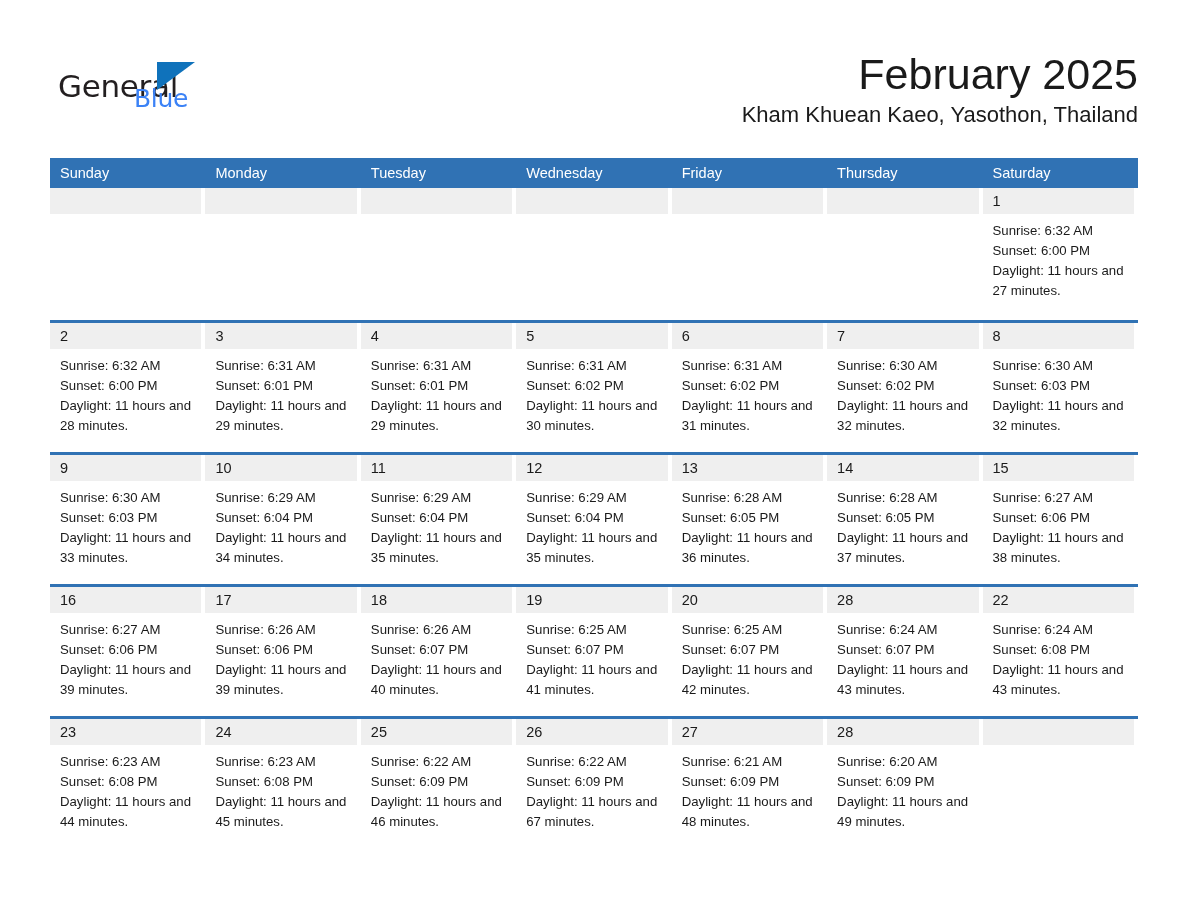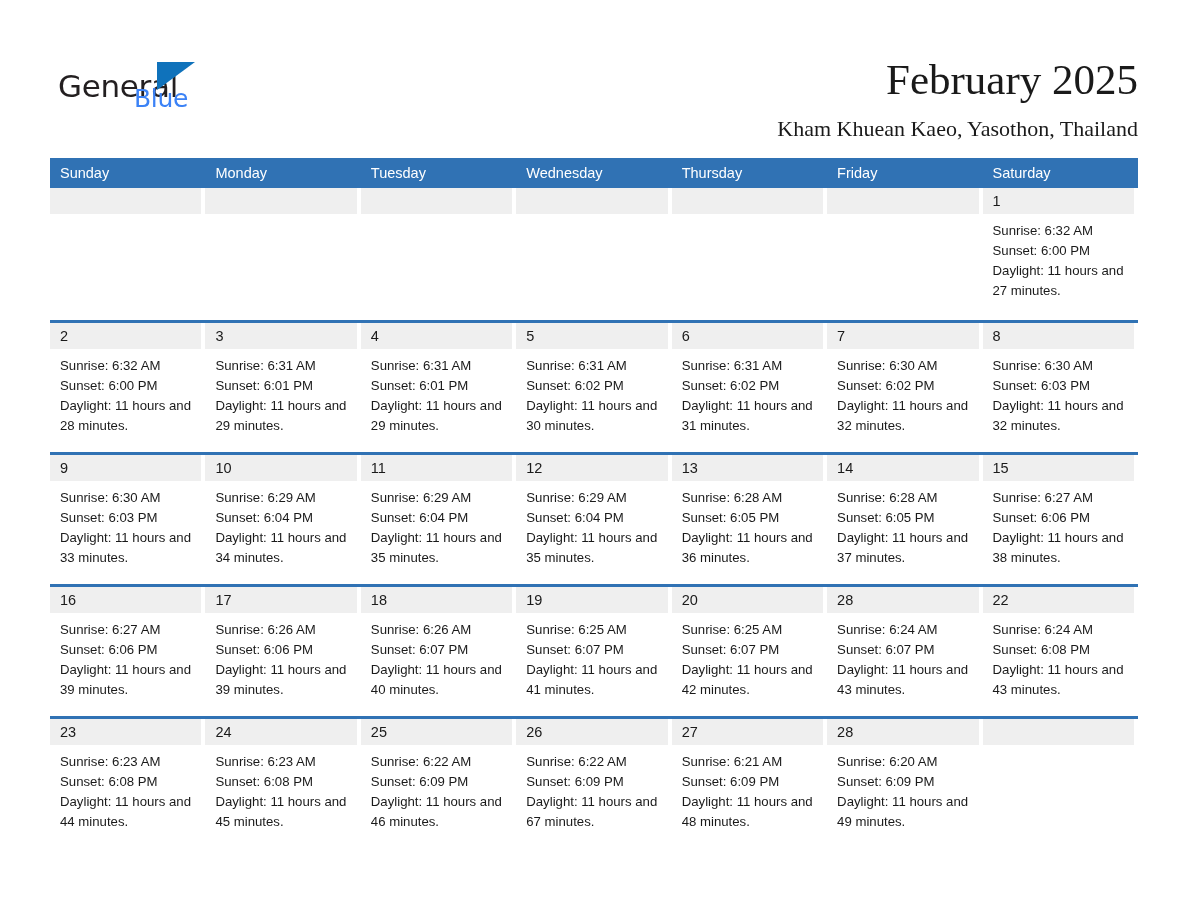--- a/index.html
+++ b/index.html
@@ -61,38 +61,36 @@
     top: 32px;
     font-size: 25px;
     letter-spacing: -0.3px;
     color: #3b82f6;
     font-family: "DejaVu Sans", sans-serif;
     font-weight: 400;
   }
   .title-block {
     position: absolute;
     right: 0;
-    top: 10px;
+    top: 4px;
     text-align: right;
     width: 700px;
-    font-family: Liberation Serif, serif;
   }
   .month-title {
     font-size: 43px;
     font-weight: 400;
     color: #1a1a1a;
     line-height: 52px;
     white-space: nowrap;
   }
   .location-title {
     font-size: 22px;
     font-weight: 400;
     color: #1a1a1a;
     line-height: 30px;
-    margin-top: 8px;
     white-space: nowrap;
   }
 
   
   .calendar {
     position: absolute;
     left: 50px;
     top: 158px;
     width: 1088px;
   }
@@ -174,22 +172,22 @@
     </div>
 
   </div>
 
   <div class="calendar">
     <div class="weekday-row">
         <div class="weekday">Sunday</div>
         <div class="weekday">Monday</div>
         <div class="weekday">Tuesday</div>
         <div class="weekday">Wednesday</div>
+        <div class="weekday">Friday</div>
         <div class="weekday">Thursday</div>
-        <div class="weekday">Friday</div>
         <div class="weekday">Saturday</div>
       </div>
     <div>
         <div class="week-row first">
           <div class="week-cells">
             <div class="day-cell empty">
               <div class="day-band">
                 <div class="day-number"></div>
               </div>
             </div>

